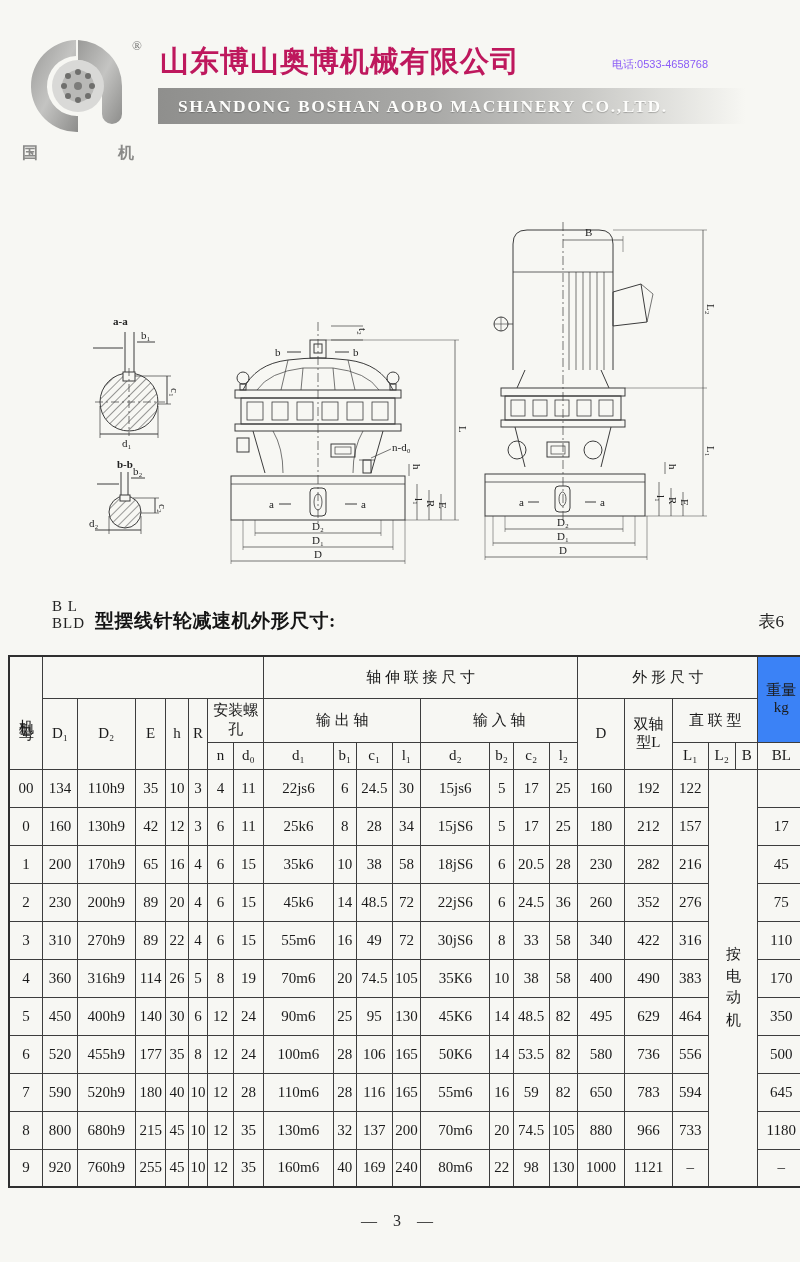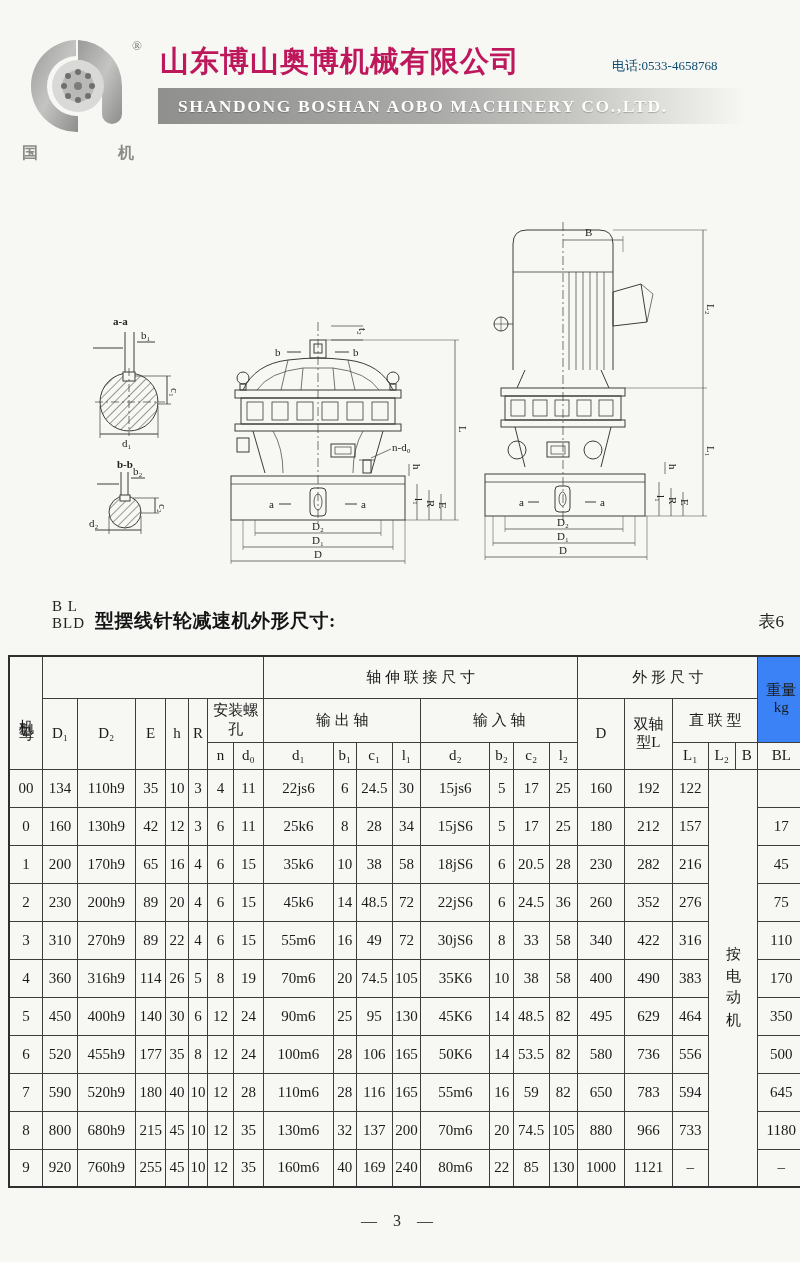--- a/index.html
+++ b/index.html
@@ -11,22 +11,22 @@
   }
   
   .logo { position:absolute; left:16px; top:28px; }
   .company-cn {
     position:absolute; left:160px; top:42px; width:450px;
     font-family:Liberation Mono, monospace;
     font-size:29px; font-weight:900; letter-spacing:1px; color:#be185d;
     white-space:nowrap;
   }
   .phone {
-    position:absolute; left:612px; top:57px; font-size:13px; color:#0c4a6e;
-    font-family:Liberation Serif, serif; white-space:nowrap;
+    position:absolute; left:612px; top:57px; font-size:11px; color:#8b5cf6;
+    font-family:Liberation Sans, sans-serif; white-space:nowrap;
   }
   .banner {
     position:absolute; left:158px; top:88px; width:606px; height:36px;
     background:linear-gradient(to right,#8f8f8d 0%,#a9a9a7 45%,#c8c8c5 70%,rgba(247,247,243,0) 97%);
     display:flex; align-items:center;
   }
   .banner-text {
     padding-left:20px; color:#fdfdfb; font-weight:bold; font-size:17.5px;
     letter-spacing:1.6px; white-space:nowrap;
     font-family:"Liberation Serif","DejaVu Serif",serif;
@@ -644,21 +644,21 @@
           <td>45</td>
           <td>10</td>
           <td>12</td>
           <td>35</td>
           <td>160m6</td>
           <td>40</td>
           <td>169</td>
           <td>240</td>
           <td>80m6</td>
           <td>22</td>
-          <td>85</td>
+          <td>98</td>
           <td>130</td>
           <td>1000</td>
           <td>1121</td>
           <td>–</td>
           <td>–</td>
         </tr>
       </tbody>
   </table>
 
   <div class="footer">— 3 —</div>

